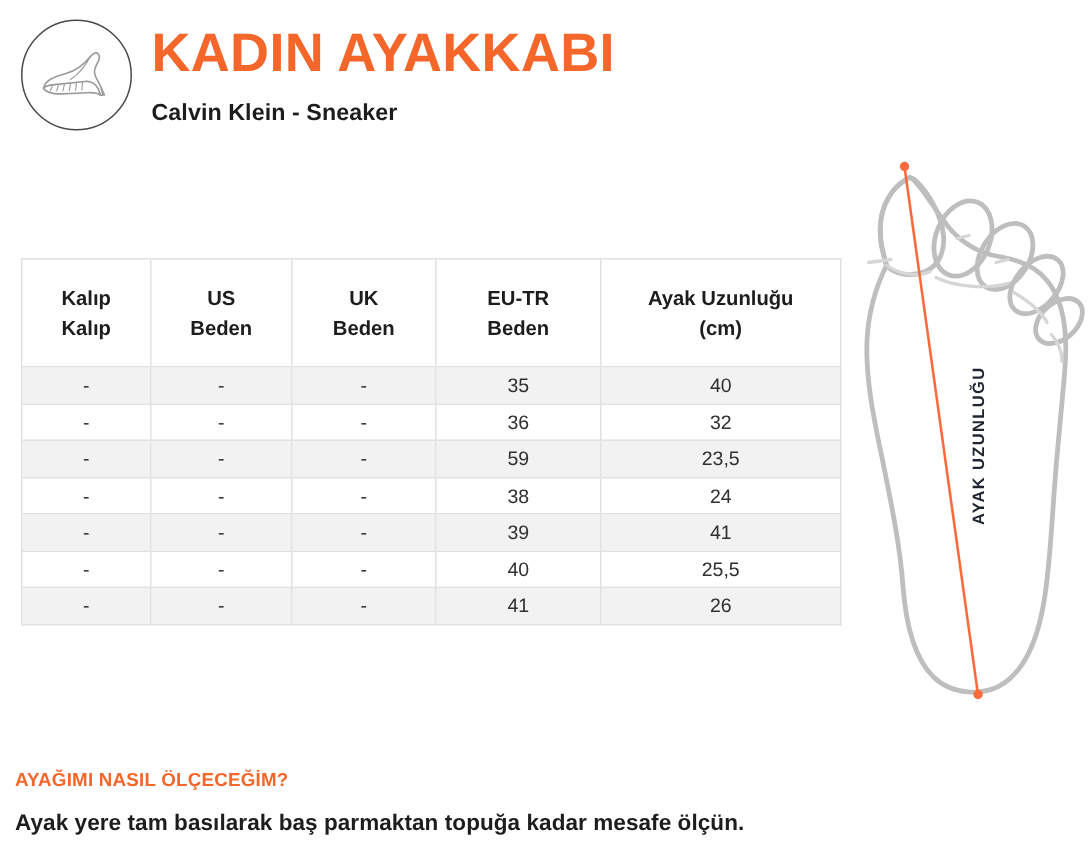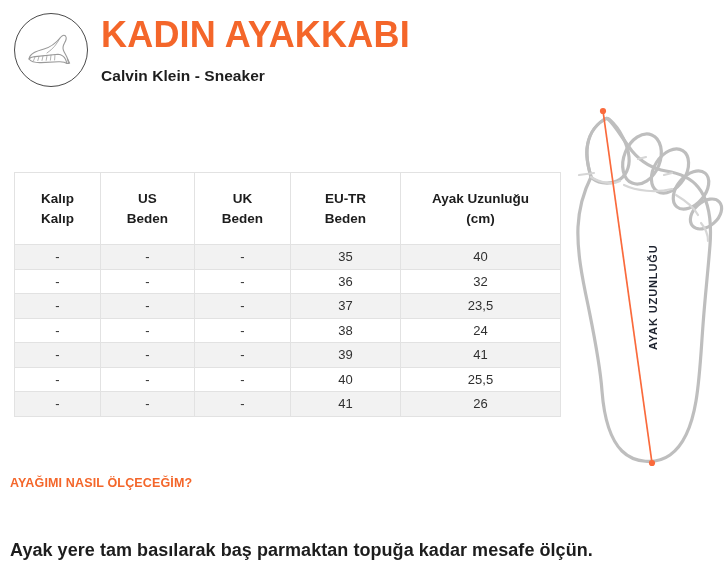--- a/index.html
+++ b/index.html
@@ -127,32 +127,32 @@
     display: flex;
     align-items: center;
     justify-content: center;
     white-space: nowrap;
   }
 
   
   .footer-heading {
     position: absolute;
     left: 10px;
-    top: 476px;
+    top: 513px;
     font-size: 12.5px;
     font-weight: bold;
     color: #f4662a;
     letter-spacing: 0.15px;
     white-space: nowrap;
   }
   .footer-body {
     position: absolute;
     left: 10px;
     top: 540px;
-    font-size: 18px;
+    font-size: 15px;
     font-weight: bold;
     color: #1d1d1d;
     letter-spacing: 0.05px;
     white-space: nowrap;
   }
 </style>
 </head>
 <body>
 
 <div class="header">
@@ -227,21 +227,21 @@
       <td>-</td>
       <td>-</td>
       <td>-</td>
       <td>36</td>
       <td>32</td>
     </tr>
     <tr>
       <td>-</td>
       <td>-</td>
       <td>-</td>
-      <td>37</td>
+      <td>59</td>
       <td>23,5</td>
     </tr>
     <tr>
       <td>-</td>
       <td>-</td>
       <td>-</td>
       <td>38</td>
       <td>24</td>
     </tr>
     <tr>

